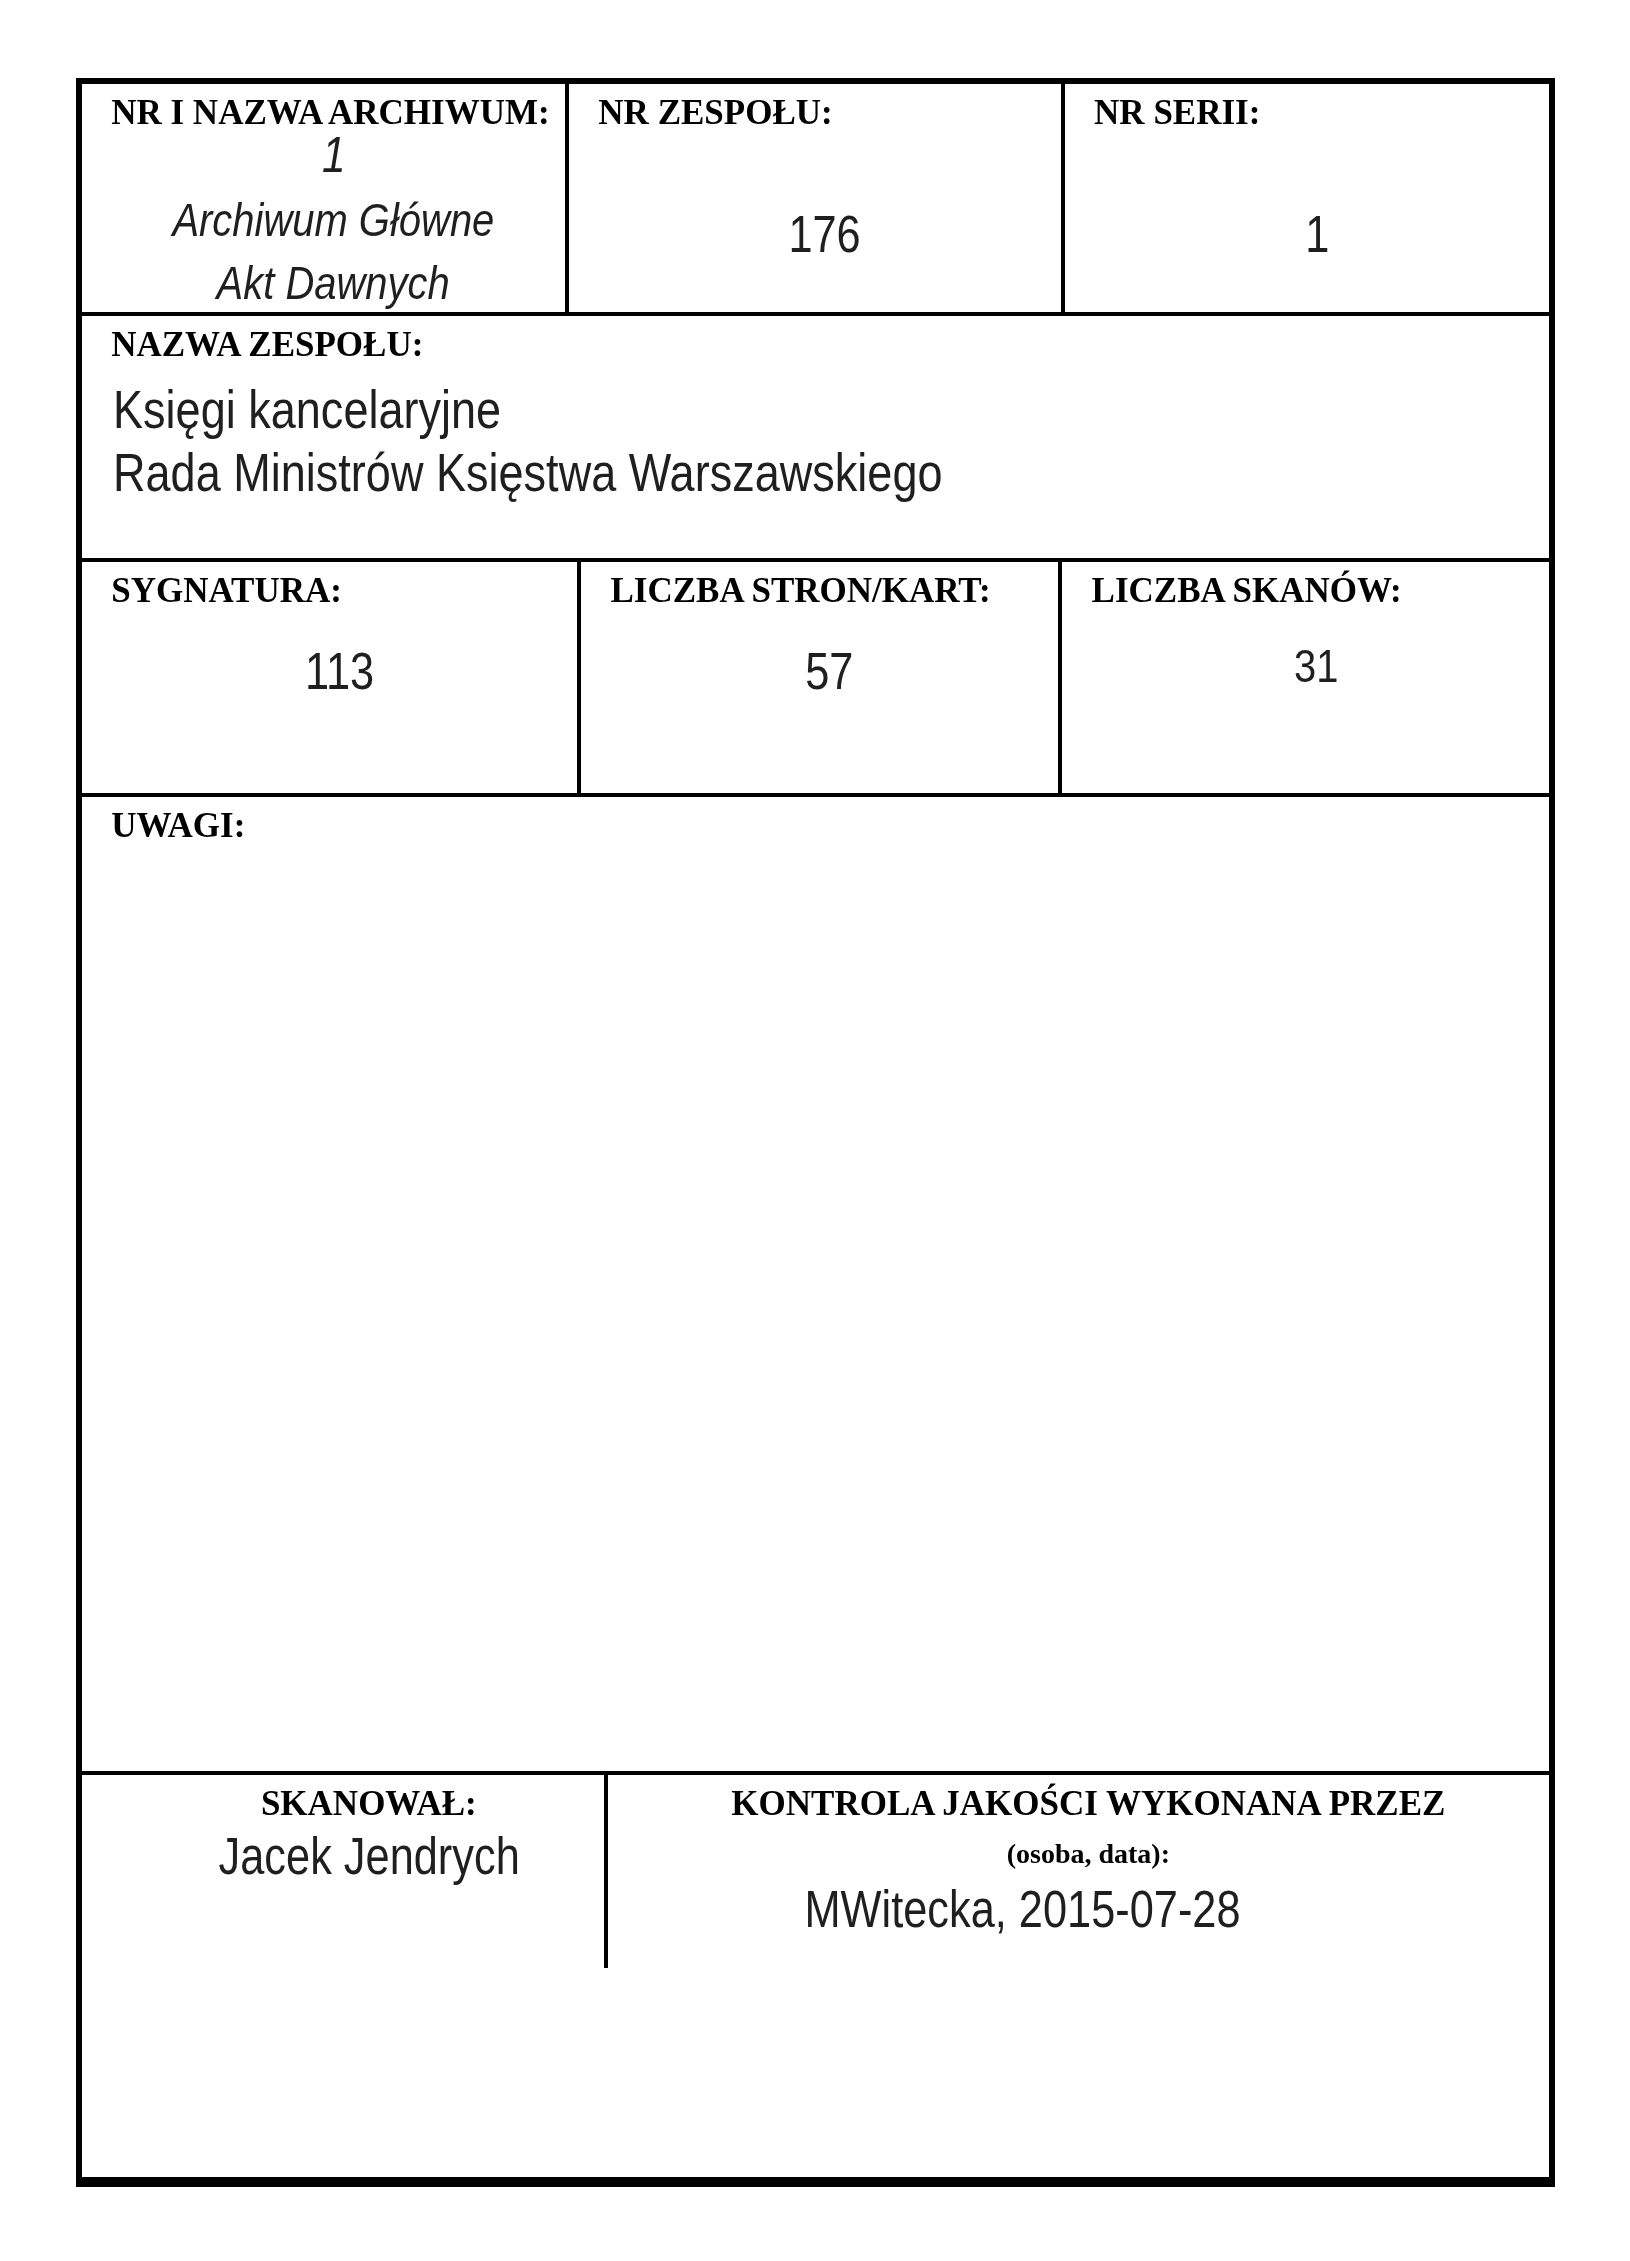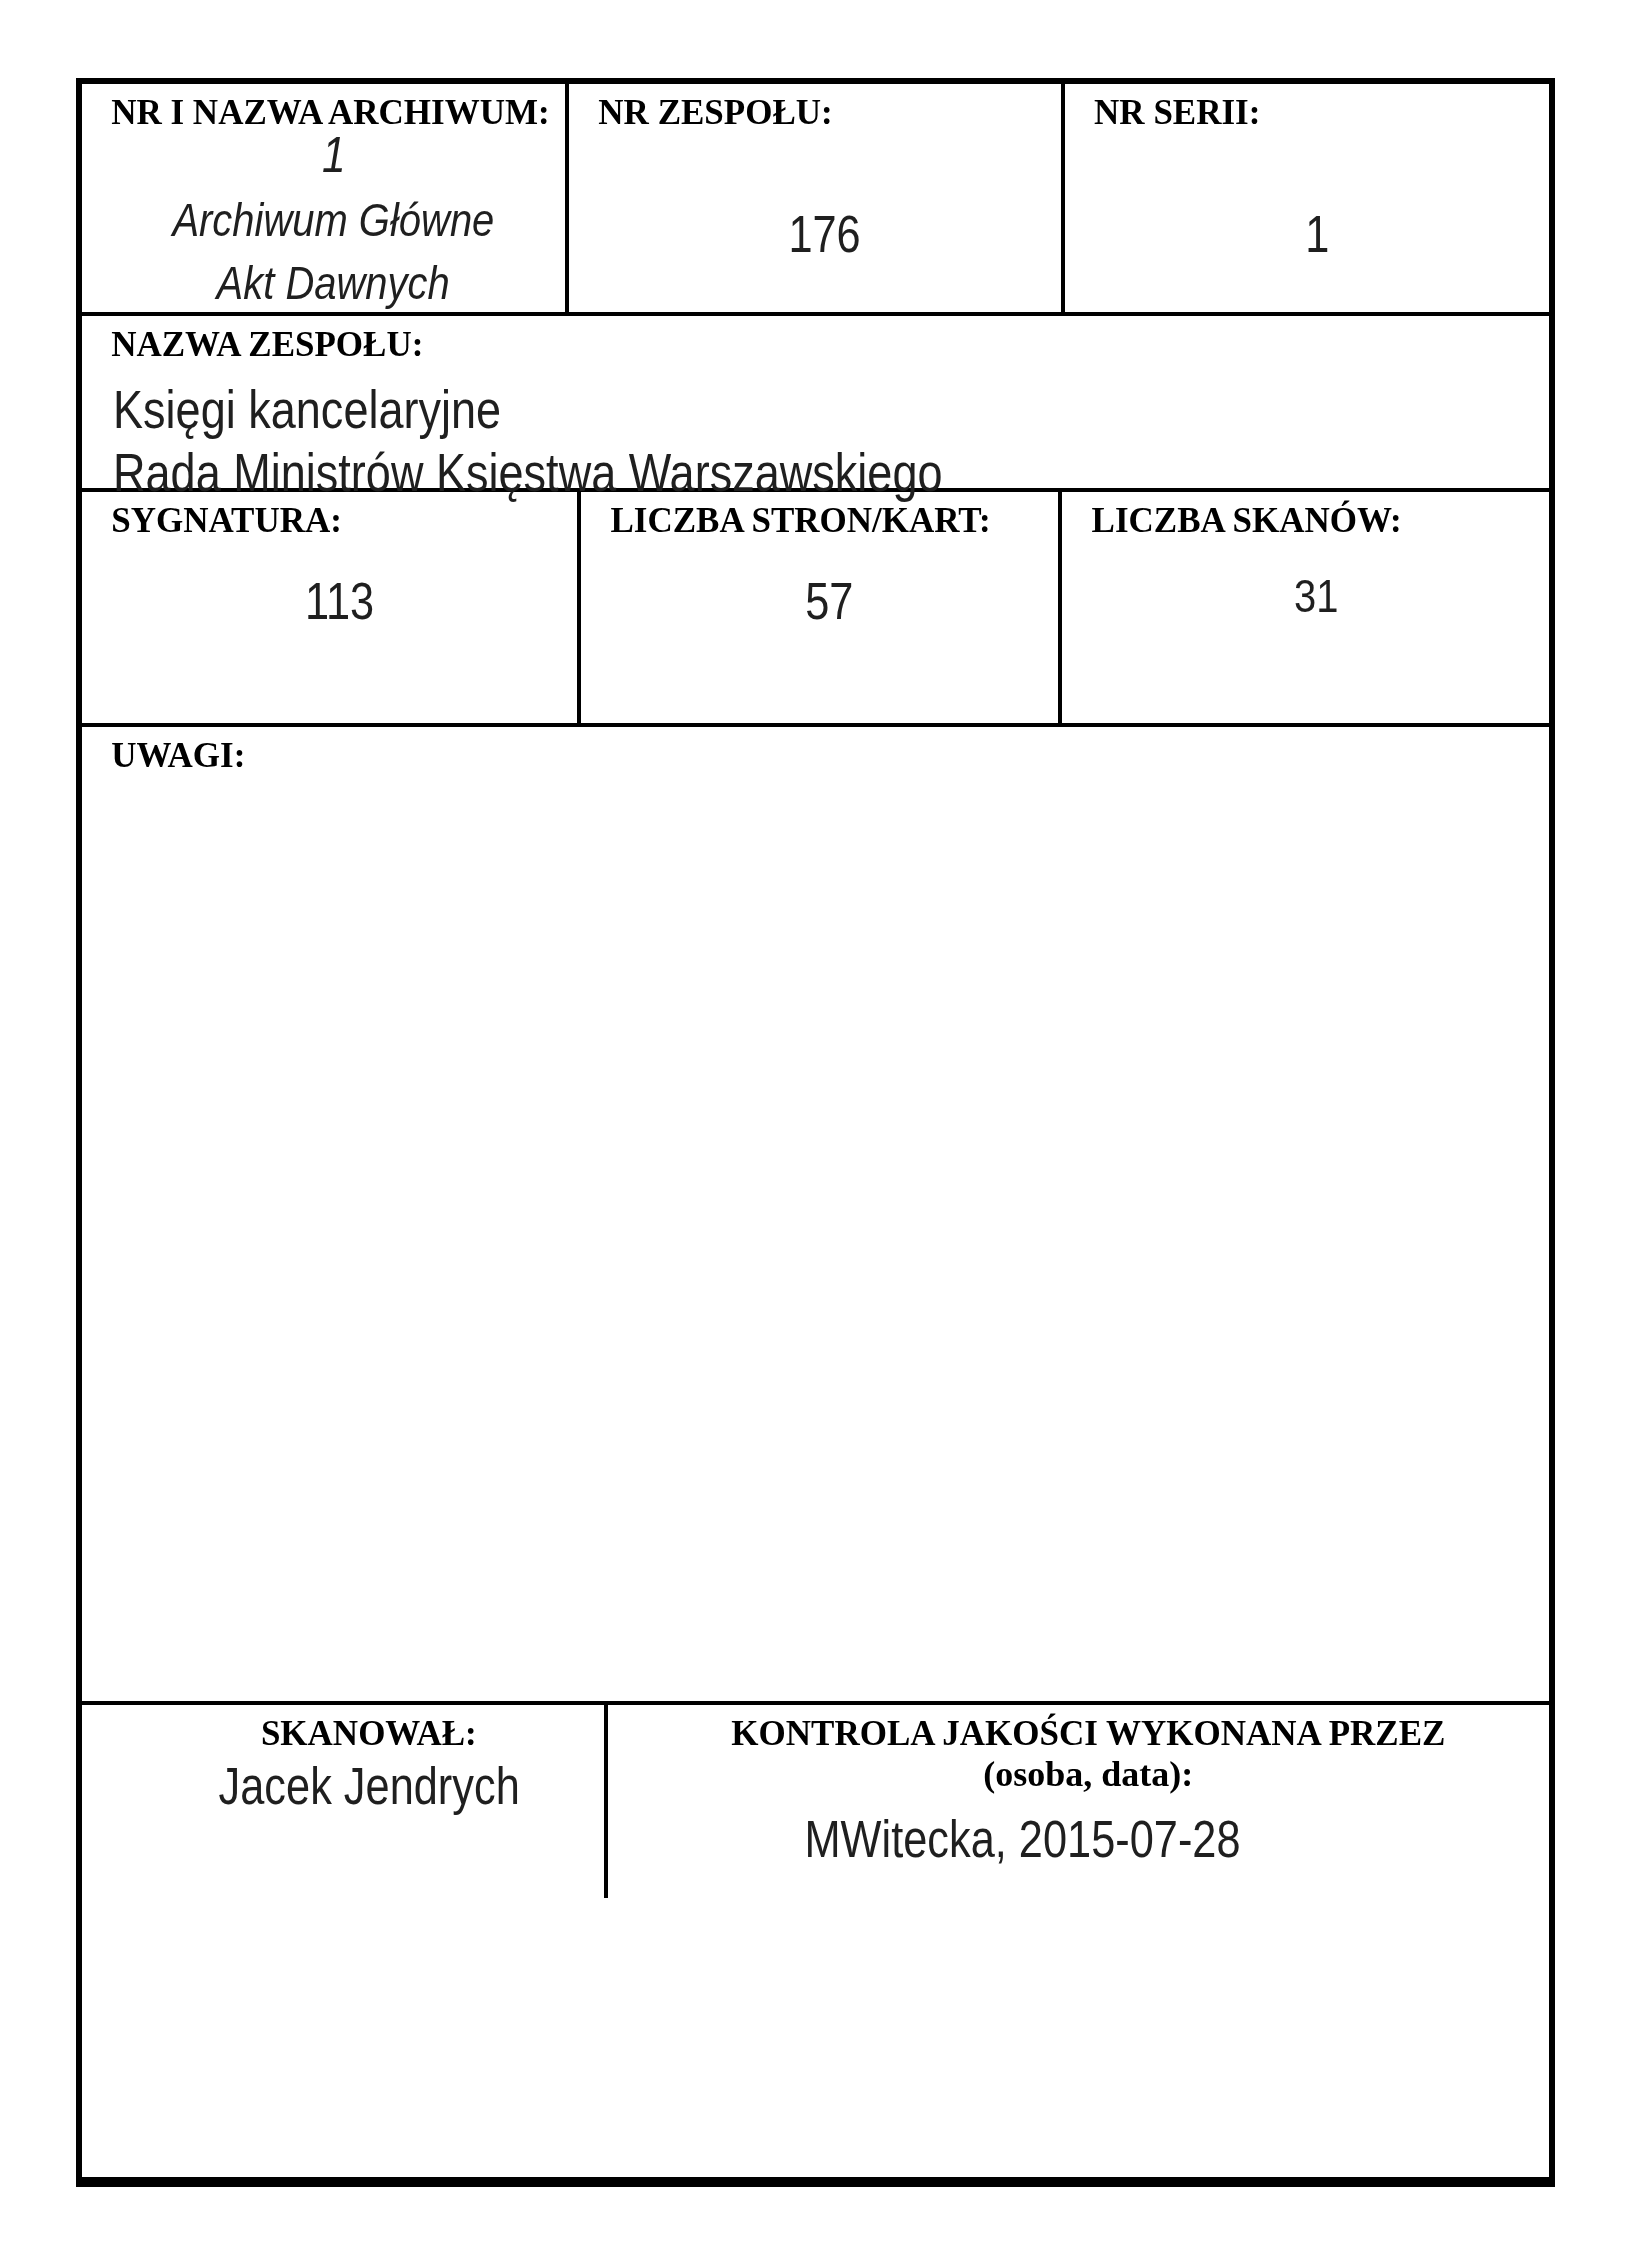--- a/index.html
+++ b/index.html
@@ -5,35 +5,35 @@
   html,body{margin:0;padding:0;background:#ffffff;}
   .page{position:relative;width:1630px;height:2261px;background:#ffffff;overflow:hidden;
         font-family:"Liberation Sans",sans-serif;}
   .tbl{position:absolute;left:76px;top:78px;width:1479px;height:2109px;
        border:6px solid #000;border-bottom-width:10px;box-sizing:border-box;background:#fff;}
   .row{display:flex;box-sizing:border-box;border-top:4.6px solid #000;}
   .row.first{border-top:none;}
   .cell{position:relative;box-sizing:border-box;margin-left:20px;}
   .cell.div-r{border-right:4px solid #000;}
   
-  .r1{height:228px;} .r2{height:176px;} .r3{height:235px;} .r4{height:228px;}
+  .r1{height:228px;} .r2{height:246px;} .r3{height:235px;} .r4{height:228px;}
   .r5{height:978px;} .r6{height:197px;padding-left:32px;}
   
   .r1 .c1{width:487px;} .r1 .c2{width:496px;} .r1 .c3{width:484px;}
   .r2 .c1{width:1468px;}
   .r3 .c1{width:500px;} .r3 .c2{width:481px;} .r3 .c3{width:487px;}
   .r4 .c1{width:497px;} .r4 .c2{width:971px;}
   .r5 .c1{width:1468px;}
   .r6 .c1{width:498px;} .r6 .c2{width:969px;}
   
   .lbl{font-family:"Liberation Serif",serif;font-weight:700;font-size:35px;line-height:1.15;
        color:#000;padding:9.2px 0 0 9.2px;white-space:nowrap;}
   .lbl.ctr{position:absolute;left:0;right:0;top:9.2px;text-align:center;padding:0;}
-  .sublbl{position:absolute;left:0;right:0;top:48px;text-align:center;
-          font-family:"Liberation Serif",serif;font-weight:700;font-size:36px;color:#000;}
+  .sublbl{position:absolute;left:0;right:0;top:63px;text-align:center;
+          font-family:"Liberation Serif",serif;font-weight:700;font-size:28px;color:#000;}
   
   .val{position:absolute;left:0;right:0;text-align:center;color:#1f1f1f;line-height:1;}
   .val.left{text-align:left;padding-left:10.5px;}
   .cond{display:inline-block;transform:scaleX(0.85);transform-origin:center;white-space:nowrap;}
   .val.left .cond{transform-origin:left center;}
   .shiftL .cond{transform:translateX(-66px) scaleX(0.85);}
   .ital{font-style:italic;}
   .v80{font-size:53px;} .v78{font-size:51px;} .v76{font-size:50px;} .v72{font-size:47px;}
   .lines .ln{line-height:1.18;}
   .namelines .ln{line-height:1.35;}

